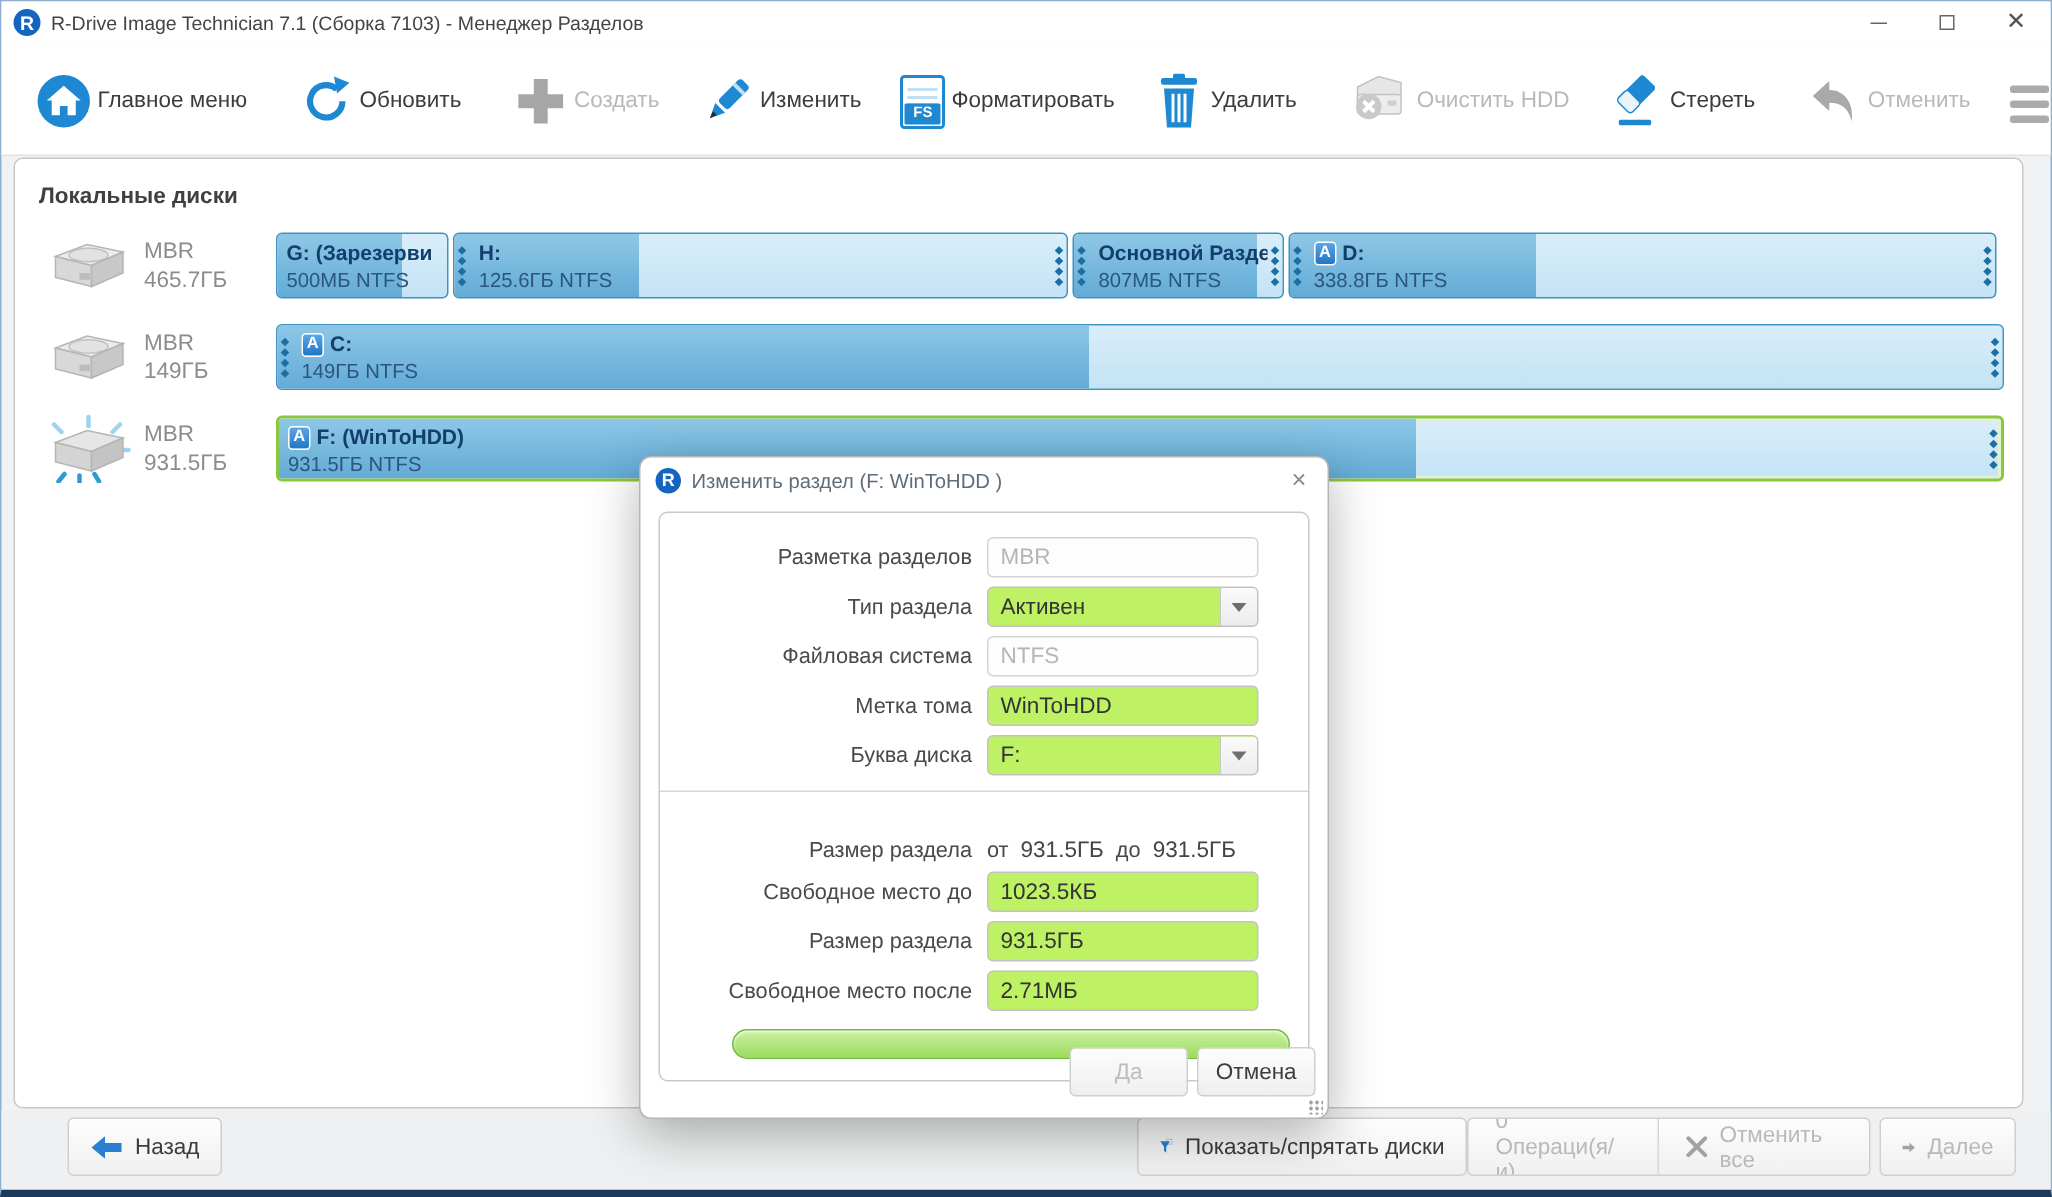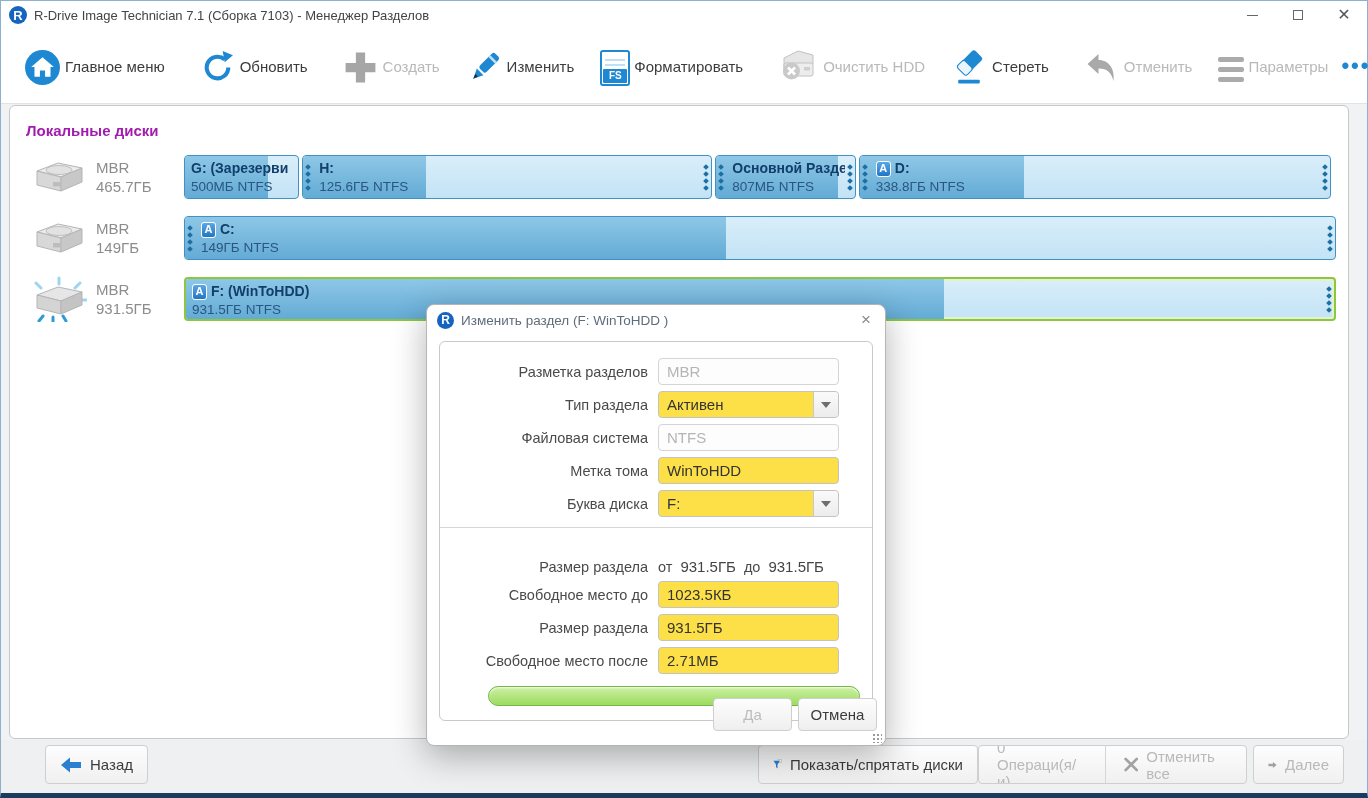--- a/index.html
+++ b/index.html
@@ -32,21 +32,21 @@
   .hamb i{display:block;width:26px;height:5px;border-radius:2px;background:#ababab;}
   .more{margin-left:auto;margin-right:14px;color:var(--accent);font-size:22px;letter-spacing:2px;font-weight:bold;align-self:center;}
   .doc-icon{width:30px;height:36px;border:2px solid var(--accent);border-radius:3px;background:
     repeating-linear-gradient(#fff 0 3px,#bfe0f5 3px 5px) top/20px 14px no-repeat #fff;
     background-position:50% 4px;position:relative;}
   .doc-icon .fsband{position:absolute;left:1px;right:1px;bottom:1px;height:14px;background:var(--accent);
     color:#fff;font-size:10px;font-weight:bold;text-align:center;line-height:14px;border-radius:1px;}
   
   .panel{position:absolute;left:8px;top:104px;width:1340px;height:634px;background:#fff;
     border:1px solid #c7c7c7;border-radius:6px;}
-  .panel-heading{font-size:15px;font-weight:bold;color:#a21caf;margin:16px 0 0 16px;}
+  .panel-heading{font-size:15px;font-weight:bold;color:#404040;margin:16px 0 0 16px;}
   .disk-row{display:flex;align-items:center;margin:15px 12px 0 12px;height:46px;}
   .disk-icon{width:74px;display:flex;justify-content:center;flex:0 0 auto;}
   .disk-meta{width:88px;flex:0 0 auto;font-size:15px;color:#8c8c8c;line-height:1.3;}
   .parts{flex:1;display:flex;gap:3px;height:44px;min-width:0;}
   .part{position:relative;height:44px;border:1px solid var(--part-border);border-radius:4px;
     background:linear-gradient(#d9eefa,#c3e3f5);overflow:hidden;display:flex;align-items:stretch;flex:0 0 auto;}
   .part-used{position:absolute;left:0;top:0;bottom:0;background:linear-gradient(#8ec7e6,#63abd6);}
   .handle{position:relative;width:10px;display:flex;flex-direction:column;justify-content:center;
     align-items:center;gap:3px;flex:0 0 auto;}
   .handle i{width:4px;height:4px;background:#1c6fa3;transform:rotate(45deg);}
@@ -70,21 +70,21 @@
   
   .dialog{position:absolute;left:425px;top:303px;width:460px;height:442px;background:#fff;
     border:1px solid #b5b5b5;border-radius:8px;box-shadow:0 10px 34px rgba(0,0,0,.30);z-index:10;}
   .dlg-title{height:30px;display:flex;align-items:center;padding:0 10px;}
   .dlg-title .rlogo{width:17px;height:17px;font-size:12px;}
   .dlg-title-text{font-size:13.5px;color:#5f6d7a;margin-left:7px;}
   .dlg-close{margin-left:auto;color:#8a8a8a;font-size:17px;padding:0 4px;}
   .fieldset{margin:6px 12px 0 12px;border:1px solid #c9c9c9;border-radius:6px;padding:10px 0 12px 0;}
   .frow{display:flex;align-items:center;margin:6px 0;}
   .flbl{width:218px;text-align:right;padding-right:10px;font-size:14.5px;color:#4a4a4a;flex:0 0 auto;white-space:nowrap;}
-  .finp{width:181px;height:27px;border:1px solid #c3c3c3;border-radius:4px;padding:0 8px;font-size:15px;color:#333;background:#fde047;}
+  .finp{width:181px;height:27px;border:1px solid #c3c3c3;border-radius:4px;padding:0 8px;font-size:15px;color:#333;background:#bef264;}
   .finp:disabled{color:#b5b5b5;background:#fdfdfd;border-color:#d4d4d4;}
   .combo{position:relative;width:181px;flex:0 0 auto;}
   .combo .finp{width:100%;padding-right:30px;}
   .cbtn{position:absolute;right:1px;top:1px;bottom:1px;width:25px;background:linear-gradient(#fafafa,#ececec);
     border-left:1px solid #c9c9c9;border-radius:0 3px 3px 0;display:flex;align-items:center;justify-content:center;}
   .tri{width:0;height:0;border-left:5px solid transparent;border-right:5px solid transparent;border-top:6px solid #6e6e6e;}
   .sizesec{border-top:1px solid #d6d6d6;margin-top:10px;padding-top:24px;}
   .rangeval{font-size:15px;color:#444;display:flex;gap:8px;align-items:baseline;}
   .rangeval .word{color:#4a4a4a;font-size:14.5px;}
   .gtrack{margin:12px 14px 2px 48px;width:372px;}
@@ -162,20 +162,31 @@
       <div class="tlabel">Изменить</div>
     </div>
     <div class="titem">
       <div class="ticon">
         <div class="doc-icon">
             <div class="fsband">FS</div>
           </div>
       </div>
       <div class="tlabel">Форматировать</div>
     </div>
+    <div class="titem">
+      <div class="ticon">
+        <svg width="34" height="37" viewBox="0 0 34 37">
+            <rect x="13" y="0" width="8" height="4" rx="1.5" fill="#1e88d2"></rect>
+            <rect x="5" y="3" width="24" height="4.5" rx="1.5" fill="#1e88d2"></rect>
+            <path d="M7 10h20l-2 26H9z" fill="#1e88d2"></path>
+            <path d="M13 13.5v19M17 13.5v19M21 13.5v19" stroke="#fff" stroke-width="2"></path>
+          </svg>
+      </div>
+      <div class="tlabel">Удалить</div>
+    </div>
     <div class="tsep"></div>
     <div class="titem disabled">
       <div class="ticon">
         <svg width="42" height="38" viewBox="0 0 42 38">
             <polygon points="7,10 21,3 36,7 36,16 22,23 7,19" fill="#e6e6e6" stroke="#c2c2c2"></polygon>
             <rect x="7" y="15" width="29" height="13" rx="2" fill="#ededed" stroke="#c2c2c2"></rect>
             <rect x="27" y="19" width="6" height="3.5" fill="#cfcfcf"></rect>
             <circle cx="14.5" cy="23" r="8.5" fill="#c9c9c9"></circle>
             <path d="M11 19.5l7 7M18 19.5l-7 7" stroke="#fff" stroke-width="2.6"></path>
           </svg>

